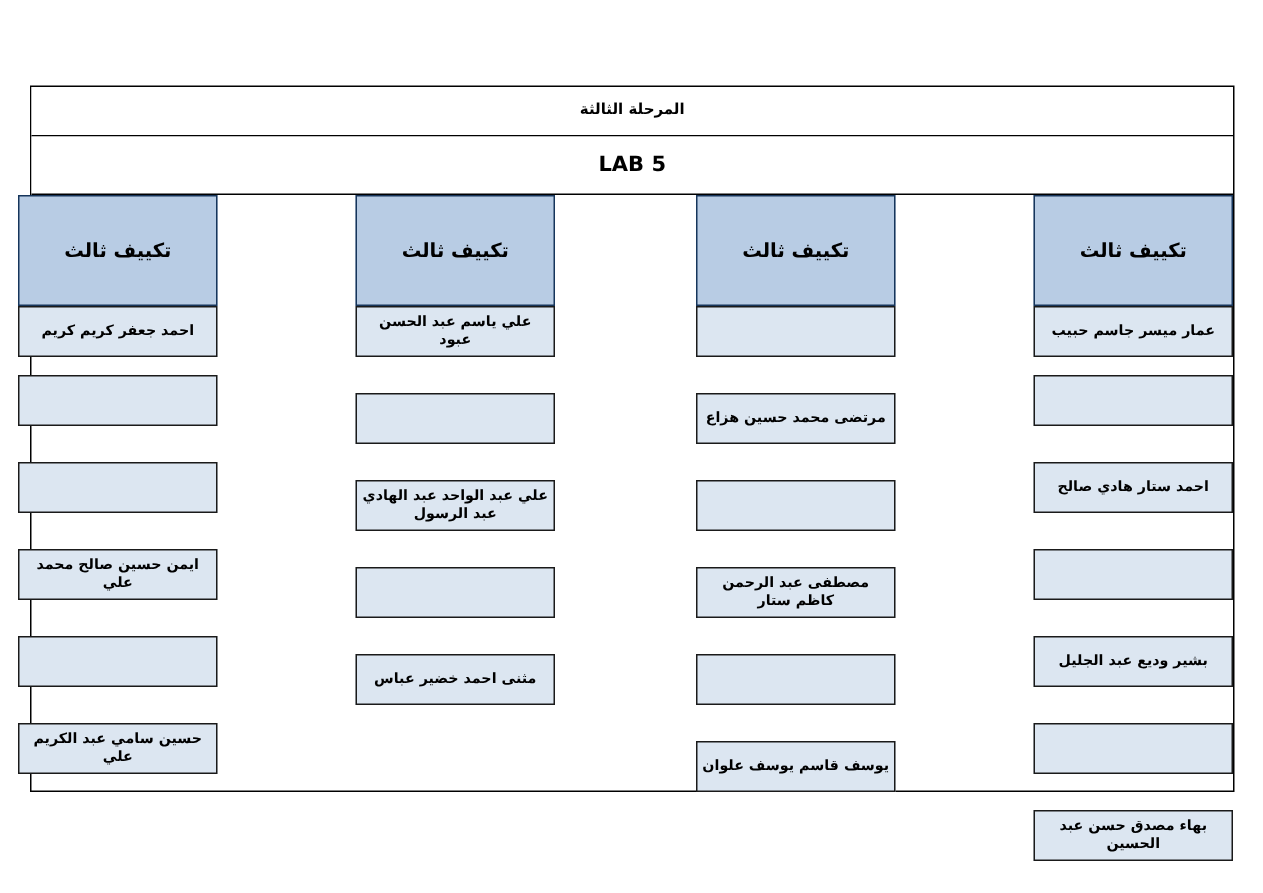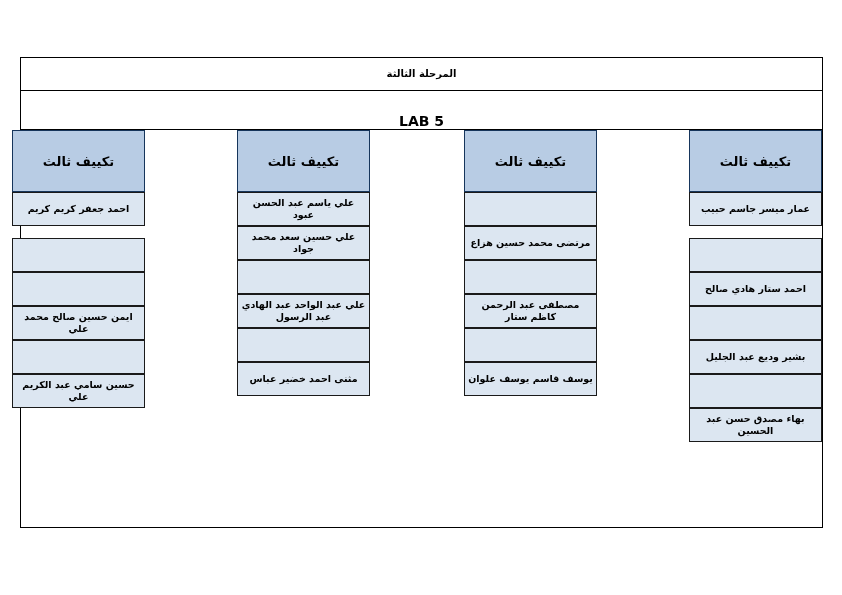--- a/index.html
+++ b/index.html
@@ -47,21 +47,21 @@
   .title-row .title-text {
     font-size: 10px;
     font-weight: bold;
     letter-spacing: 0px;
     line-height: 1;
   }
   .lab-row {
     height: 39px;
     border-bottom: 1.5px solid #000000;
     display: flex;
-    align-items: flex-end;
+    align-items: center;
     justify-content: center;
     box-sizing: border-box;
     background: #ffffff;
   }
   .lab-row .lab-text {
     font-size: 14px;
     font-weight: bold;
     direction: ltr;
   }
 
@@ -79,21 +79,21 @@
     width: 133px;
   }
 
   .col-0 { right: 0px; }
   .col-1 { right: 225px; }
   .col-2 { right: 452px; }
   .col-3 { right: 677px; }
 
   
   .col-header {
-    height: 62px;
+    height: 74px;
     background: #b8cce4;
     border: 1.2px solid #16355b;
     box-sizing: border-box;
     display: flex;
     align-items: center;
     justify-content: center;
     margin-bottom: 0px;
   }
   .col-header .hdr-text {
     font-size: 13px;
@@ -105,21 +105,21 @@
   .cell {
     height: 34px;
     background: #dce6f1;
     border: 1.1px solid #1a1a1a;
     box-sizing: border-box;
     display: flex;
     align-items: center;
     justify-content: center;
     text-align: center;
     padding: 0 3px;
-    margin-bottom: 0;
+    margin-bottom: 24px;
   }
   .cell .cell-text {
     font-size: 9.5px;
     font-weight: bold;
     line-height: 1.25;
     color: #000000;
     display: block;
     width: 100%;
   }
   .cell.empty { }
@@ -193,23 +193,20 @@
         </div>
       </div>
 
       <div class="column col-2">
         <div class="col-header">
           <span class="hdr-text">تكييف ثالث</span>
         </div>
         <div class="cell">
           <span class="cell-text">علي ياسم عبد الحسن عبود</span>
         </div>
-        <div class="cell">
-          <span class="cell-text">علي حسين سعد محمد جواد</span>
-        </div>
         <div class="cell empty">
           <span class="cell-text"></span>
         </div>
         <div class="cell">
           <span class="cell-text">علي عبد الواحد عبد الهادي عبد الرسول</span>
         </div>
         <div class="cell empty">
           <span class="cell-text"></span>
         </div>
         <div class="cell">

